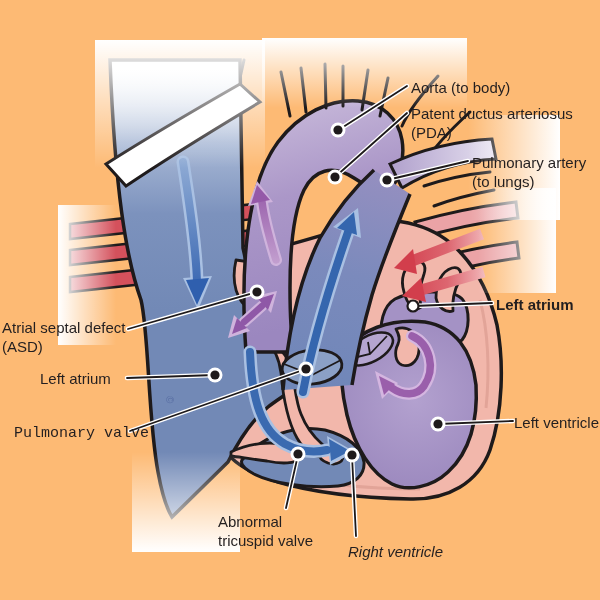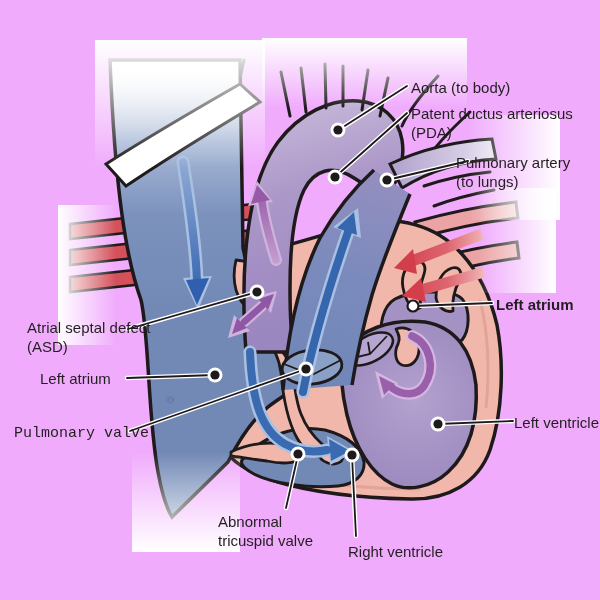--- a/index.html
+++ b/index.html
@@ -1,16 +1,16 @@
 <!DOCTYPE html>
 <html><head>
 <meta charset="utf-8">
 <style>
   html,body{margin:0;padding:0;background:#ffffff;}
-  #stage{position:relative;width:600px;height:600px;background:#f0abfc;overflow:hidden;
+  #stage{position:relative;width:600px;height:600px;background:#fdba74;overflow:hidden;
          font-family:"Liberation Sans", sans-serif;}
   #stage svg{position:absolute;left:0;top:0;}
   .label{position:absolute;font-size:15px;line-height:19px;color:#231f20;white-space:nowrap;}
 </style>
 </head>
 <body>
 
 <div id="stage">
 
 <svg width="600" height="600" viewBox="0 0 600 600">
@@ -288,31 +288,31 @@
           <circle cx="257" cy="292" r="4.6" fill="#1e1a1b"></circle>
         </g>
   </g>
 </svg>
 
 <div class="label" style="left:411px;top:78px;"><span>Aorta (to body)</span></div>
 <div class="label" style="left:411px;top:104px;">
       <div>Patent ductus arteriosus</div>
       <div>(PDA)</div>
     </div>
-<div class="label" style="left:456px;top:153px;">
+<div class="label" style="left:472px;top:153px;">
       <div>Pulmonary artery</div>
       <div>(to lungs)</div>
     </div>
 <div class="label" style="left:496px;top:295px;font-weight:bold;"><span>Left atrium</span></div>
 <div class="label" style="left:514px;top:413px;"><span>Left ventricle</span></div>
-<div class="label" style="left:348px;top:542px;"><span>Right ventricle</span></div>
+<div class="label" style="left:348px;top:542px;font-style:italic;"><span>Right ventricle</span></div>
 <div class="label" style="left:218px;top:512px;">
       <div>Abnormal</div>
       <div>tricuspid valve</div>
     </div>
 <div class="label" style="left:14px;top:424px;font-family:Liberation Mono, monospace;"><span>Pulmonary valve</span></div>
 <div class="label" style="left:40px;top:369px;"><span>Left atrium</span></div>
-<div class="label" style="left:2px;top:318px;margin-left:25px;">
+<div class="label" style="left:2px;top:318px;">
       <div>Atrial septal defect</div>
       <div>(ASD)</div>
     </div>
 
 </div>
 
 </body></html>

